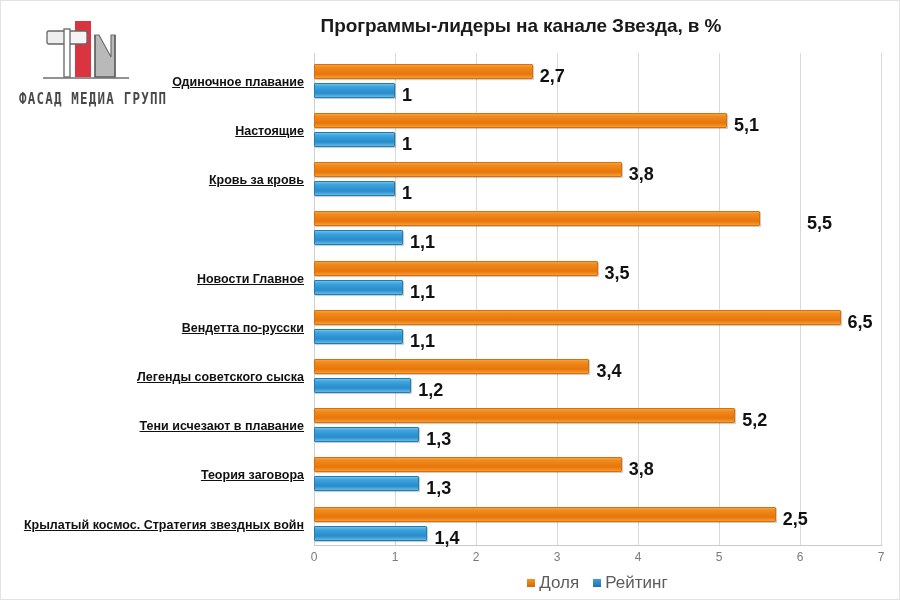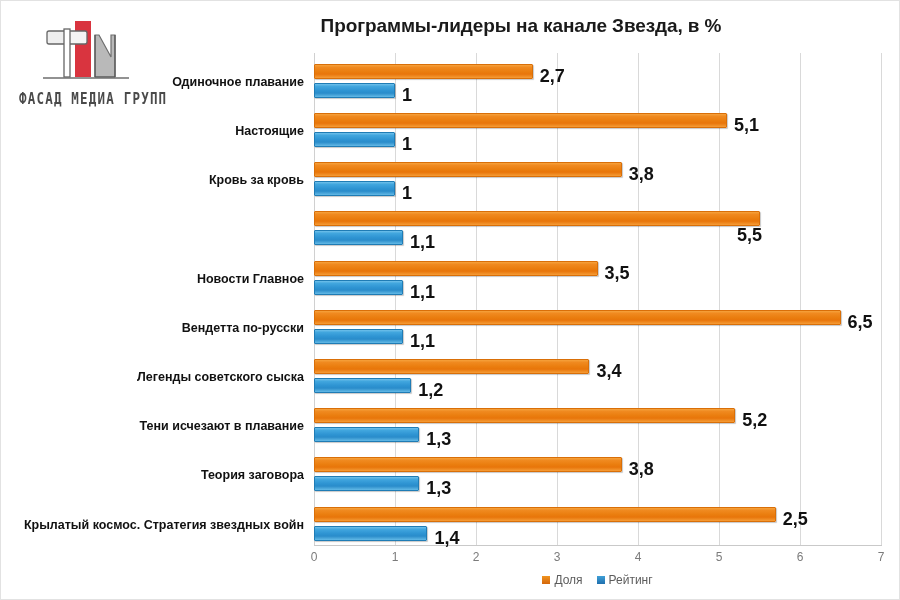--- a/index.html
+++ b/index.html
@@ -74,20 +74,21 @@
     background: #c9c9c9;
   }
   .cat-label {
     position: absolute;
     text-align: right;
     font-size: 12.5px;
     font-weight: bold;
     color: #111111;
     white-space: nowrap;
     line-height: 1;
+    text-decoration: underline;
   }
 
   .bar {
     position: absolute;
     height: 15px;
     border-radius: 1px;
   }
   .bar-share {
     background: linear-gradient(to bottom,
        #f6a23c 0%, #f08a20 18%, #ea7d0e 52%, #e8750a 70%, #f59c36 100%);
@@ -130,21 +131,21 @@
     gap: 14px;
   }
   .legend-item { display: flex; align-items: center; gap: 4px; }
   .legend-swatch { width: 8px; height: 8px; display: inline-block; }
   .legend-swatch.share {
     background: linear-gradient(to bottom, #f0941f, #d4660a);
   }
   .legend-swatch.rating {
     background: linear-gradient(to bottom, #3f9fd6, #1f6fae);
   }
-  .legend-text { font-size: 12px; color: #5c5c5c; white-space: nowrap; }
+  .legend-text { font-size: 17px; color: #5c5c5c; white-space: nowrap; }
 </style>
 </head>
 <body>
 
 <div id="root">
 
   <div id="logo">
     <svg id="logo-mark" viewBox="0 0 100 72">
       <rect x="38" y="6" width="16" height="56" fill="#d9343f"></rect>
       <polygon points="58,62 58,20 62,20 74,42 74,20 78,20 78,62" fill="#b9b9b9" stroke="#6e6e6e" stroke-width="1.2"></polygon>
@@ -199,21 +200,21 @@
     <div class="bar bar-share" style="left: 313px; top: 112.024px; width: 413.1px;"></div>
     <div class="bar-value" style="left: 733.1px; top: 115.024px;">5,1</div>
     <div class="bar bar-rating" style="left: 313px; top: 131.024px; width: 81px;"></div>
     <div class="bar-value" style="left: 401px; top: 134.024px;">1</div>
     <div class="cat-label" style="right: 595px; top: 173.224px;">Кровь за кровь</div>
     <div class="bar bar-share" style="left: 313px; top: 161.224px; width: 307.8px;"></div>
     <div class="bar-value" style="left: 627.8px; top: 164.224px;">3,8</div>
     <div class="bar bar-rating" style="left: 313px; top: 180.224px; width: 81px;"></div>
     <div class="bar-value" style="left: 401px; top: 183.224px;">1</div>
     <div class="bar bar-share" style="left: 313px; top: 210.424px; width: 445.5px;"></div>
-    <div class="bar-value" style="left: 736px; top: 213.424px; margin-top: 12px;">5,5</div>
+    <div class="bar-value" style="left: 806px; top: 213.424px;">5,5</div>
     <div class="bar bar-rating" style="left: 313px; top: 229.424px; width: 89.1px;"></div>
     <div class="bar-value" style="left: 409.1px; top: 232.424px;">1,1</div>
     <div class="cat-label" style="right: 595px; top: 271.624px;">Новости Главное</div>
     <div class="bar bar-share" style="left: 313px; top: 259.624px; width: 283.5px;"></div>
     <div class="bar-value" style="left: 603.5px; top: 262.624px;">3,5</div>
     <div class="bar bar-rating" style="left: 313px; top: 278.624px; width: 89.1px;"></div>
     <div class="bar-value" style="left: 409.1px; top: 281.624px;">1,1</div>
     <div class="cat-label" style="right: 595px; top: 320.824px;">Вендетта по-русски</div>
     <div class="bar bar-share" style="left: 313px; top: 308.824px; width: 526.5px;"></div>
     <div class="bar-value" style="left: 846.5px; top: 311.824px;">6,5</div>

